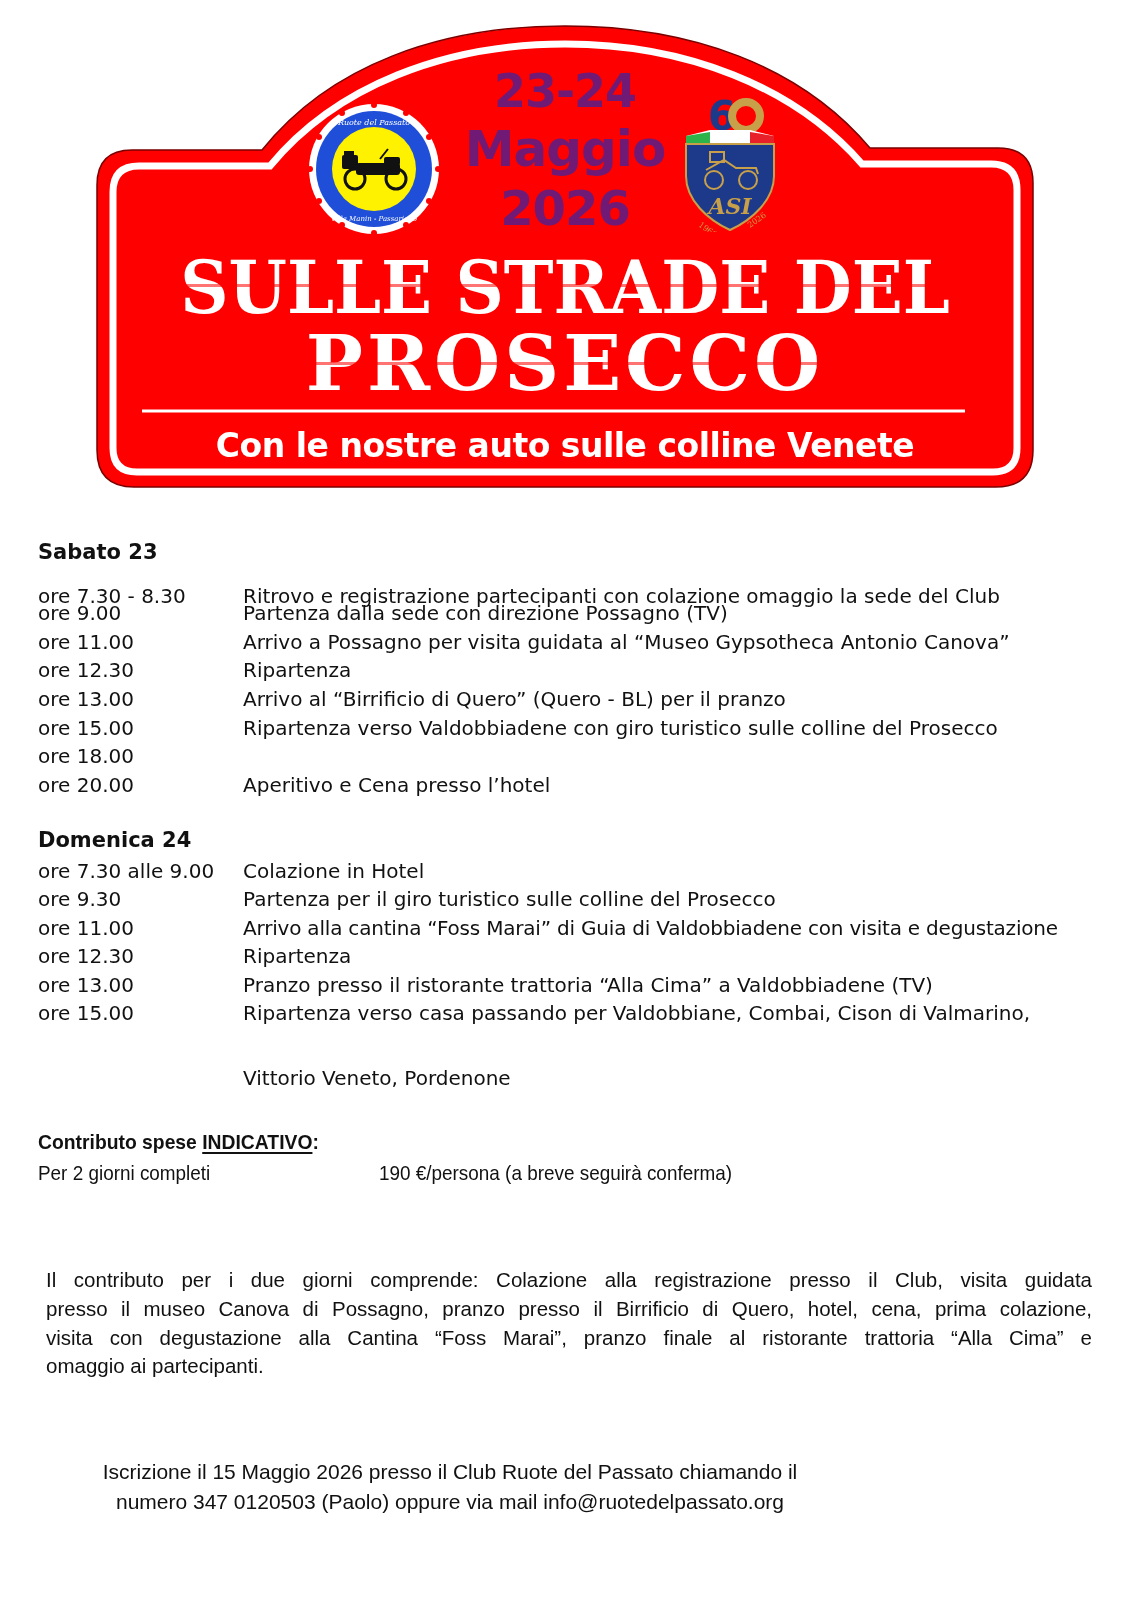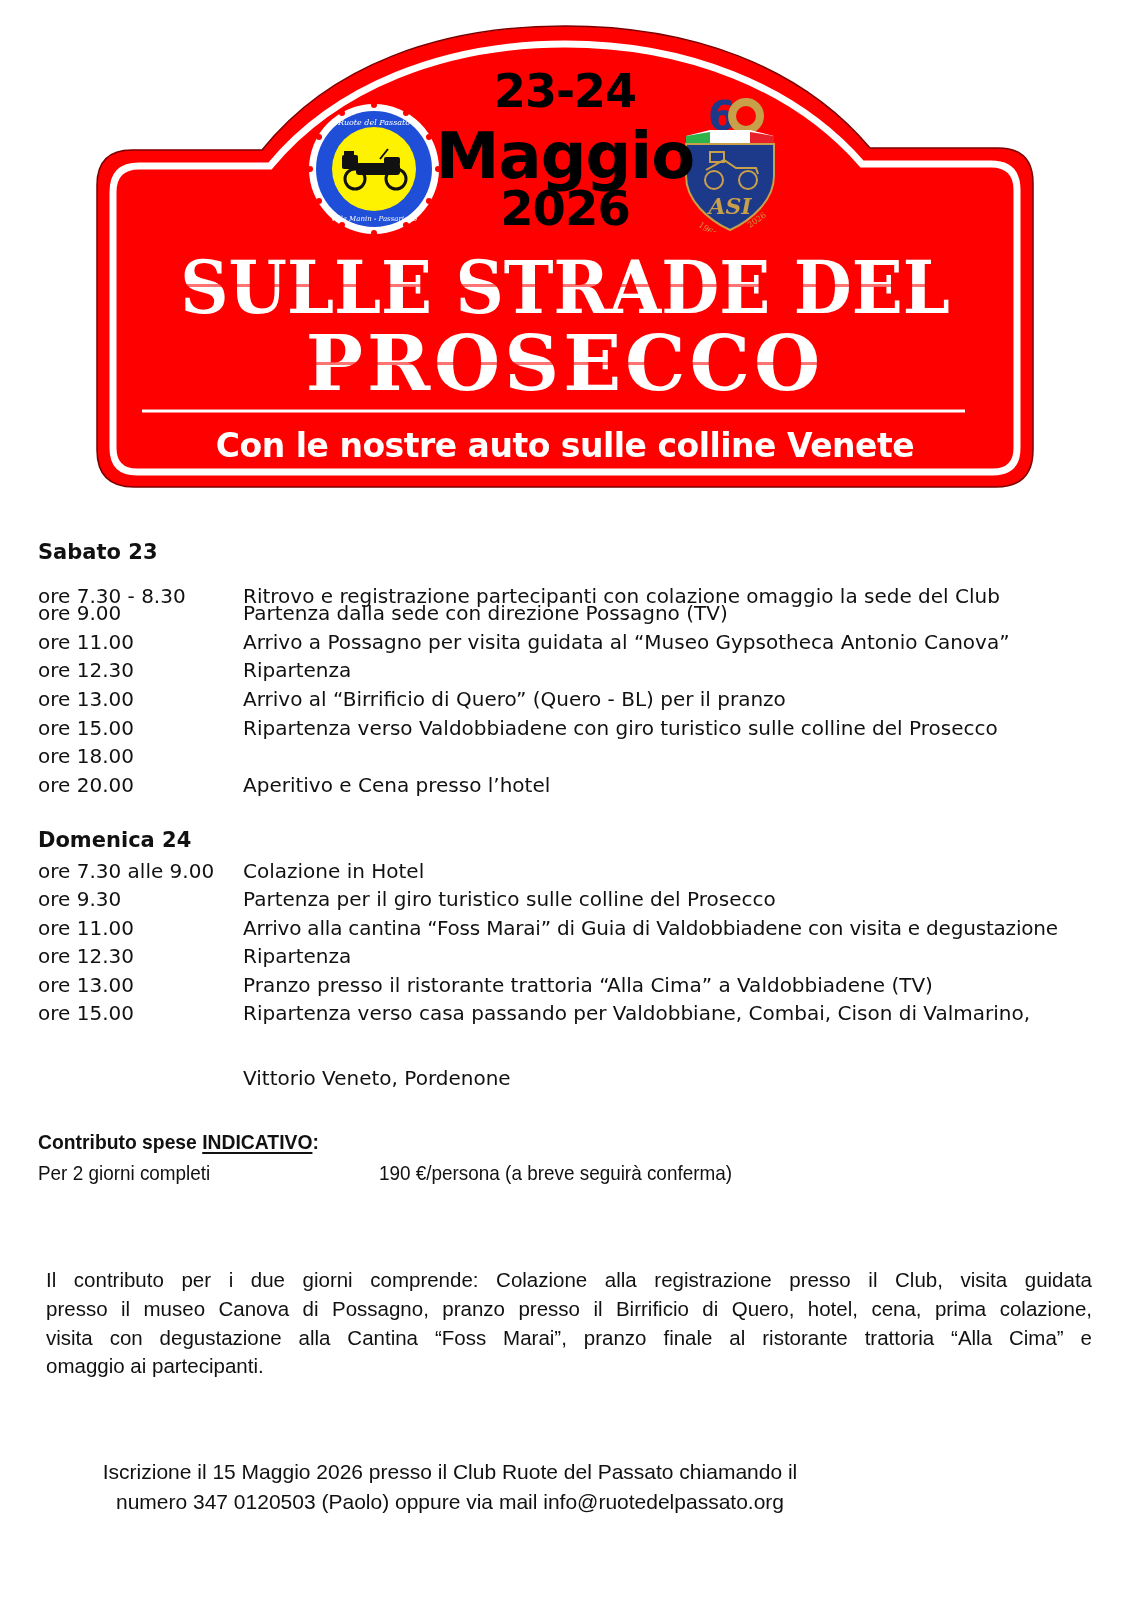--- a/index.html
+++ b/index.html
@@ -3,21 +3,21 @@
 <meta charset="utf-8">
 <style>
   html, body { margin: 0; padding: 0; background: #ffffff; }
   body { width: 1129px; height: 1600px; position: relative; overflow: hidden;
          font-family: "DejaVu Sans", sans-serif; color: #111; }
   .abs { position: absolute; }
 
   
   #plate { position: absolute; left: 0; top: 0; width: 1129px; height: 500px; }
   .date-line { position: absolute; left: 365px; width: 400px; text-align: center;
-               color: #000000; font-family: "DejaVu Sans", sans-serif; font-weight: bold;
+               color: #701a75; font-family: "DejaVu Sans", sans-serif; font-weight: bold;
                letter-spacing: -1px; line-height: 1; }
   .title-line { position: absolute; left: 120px; width: 890px; text-align: center;
                 color: #fff; font-family: "DejaVu Serif", serif; font-weight: bold;
                 line-height: 1; white-space: nowrap; }
   .stencil-cut { position: absolute; left: 120px; width: 890px; height: 3px; background: #ff0000; }
   .subtitle { position: absolute; left: 120px; width: 890px; text-align: center; color: #fff;
               font-family: "DejaVu Sans", sans-serif; font-weight: bold; font-size: 33px;
               letter-spacing: -0.5px; line-height: 1; white-space: nowrap; }
 
   
@@ -116,21 +116,21 @@
         <path d="M26,78 L44,68 L56,76 L76,76 L78,82"></path>
         <rect x="30" y="60" width="14" height="10"></rect>
       </g>
       <text x="50" y="122" text-anchor="middle" font-family="DejaVu Serif, serif" font-weight="bold" font-style="italic" font-size="22" fill="#c9a04a">ASI</text>
       <text x="18" y="134" font-family="DejaVu Serif, serif" font-size="8" fill="#c9a04a" transform="rotate(35 18 134)">1966</text>
       <text x="70" y="136" font-family="DejaVu Serif, serif" font-size="8" fill="#c9a04a" transform="rotate(-35 70 136)">2026</text>
     </svg>
   </div>
 
   <div class="date-line" style="top:68px;font-size:46px;">23-24</div>
-  <div class="date-line" style="top:124px;font-size:64px;">Maggio</div>
+  <div class="date-line" style="top:124px;font-size:50px;">Maggio</div>
   <div class="date-line" style="top:184px;font-size:48px;">2026</div>
 
   <div class="title-line" style="top:252px;font-size:72px;transform:scaleX(0.93);">SULLE STRADE DEL</div>
   <div class="stencil-cut" style="top:284px;opacity:0.55;"></div>
   <div class="title-line" style="top:326px;font-size:76px;letter-spacing:4px;">PROSECCO</div>
   <div class="stencil-cut" style="top:362px;opacity:0.55;"></div>
 
   <div class="subtitle" style="top:429px;">Con le nostre auto sulle colline Venete</div>
 </div>
 

